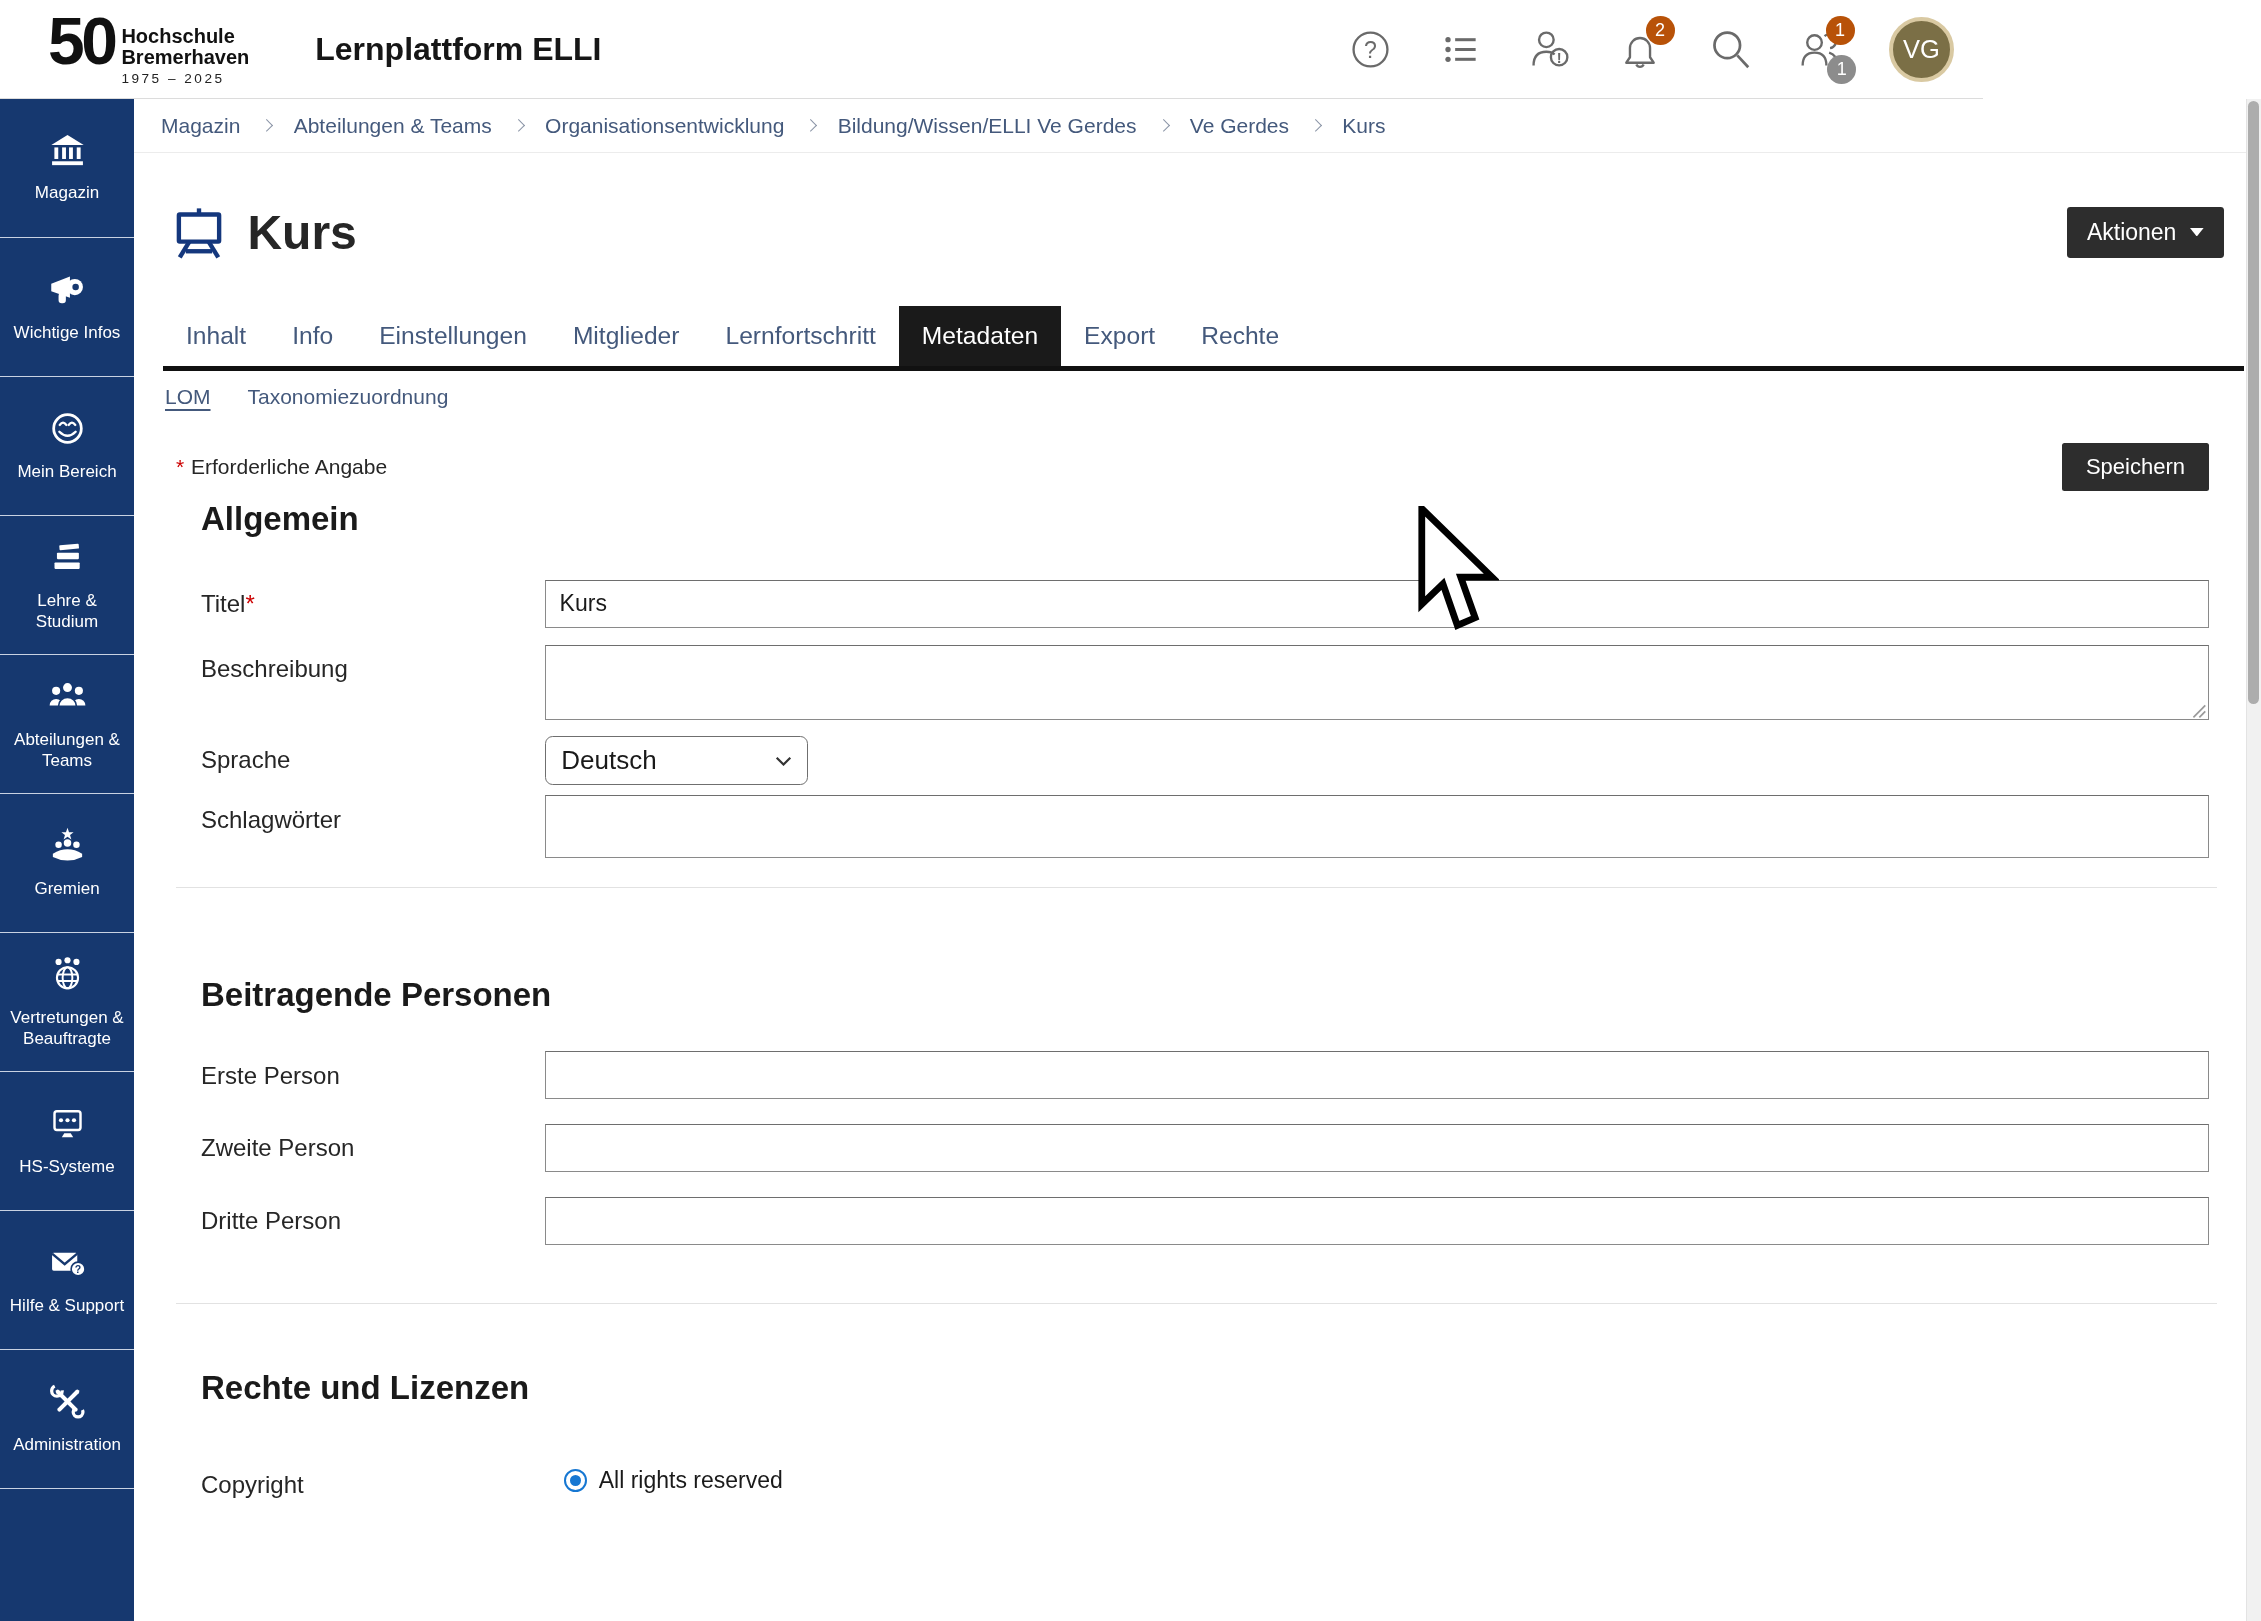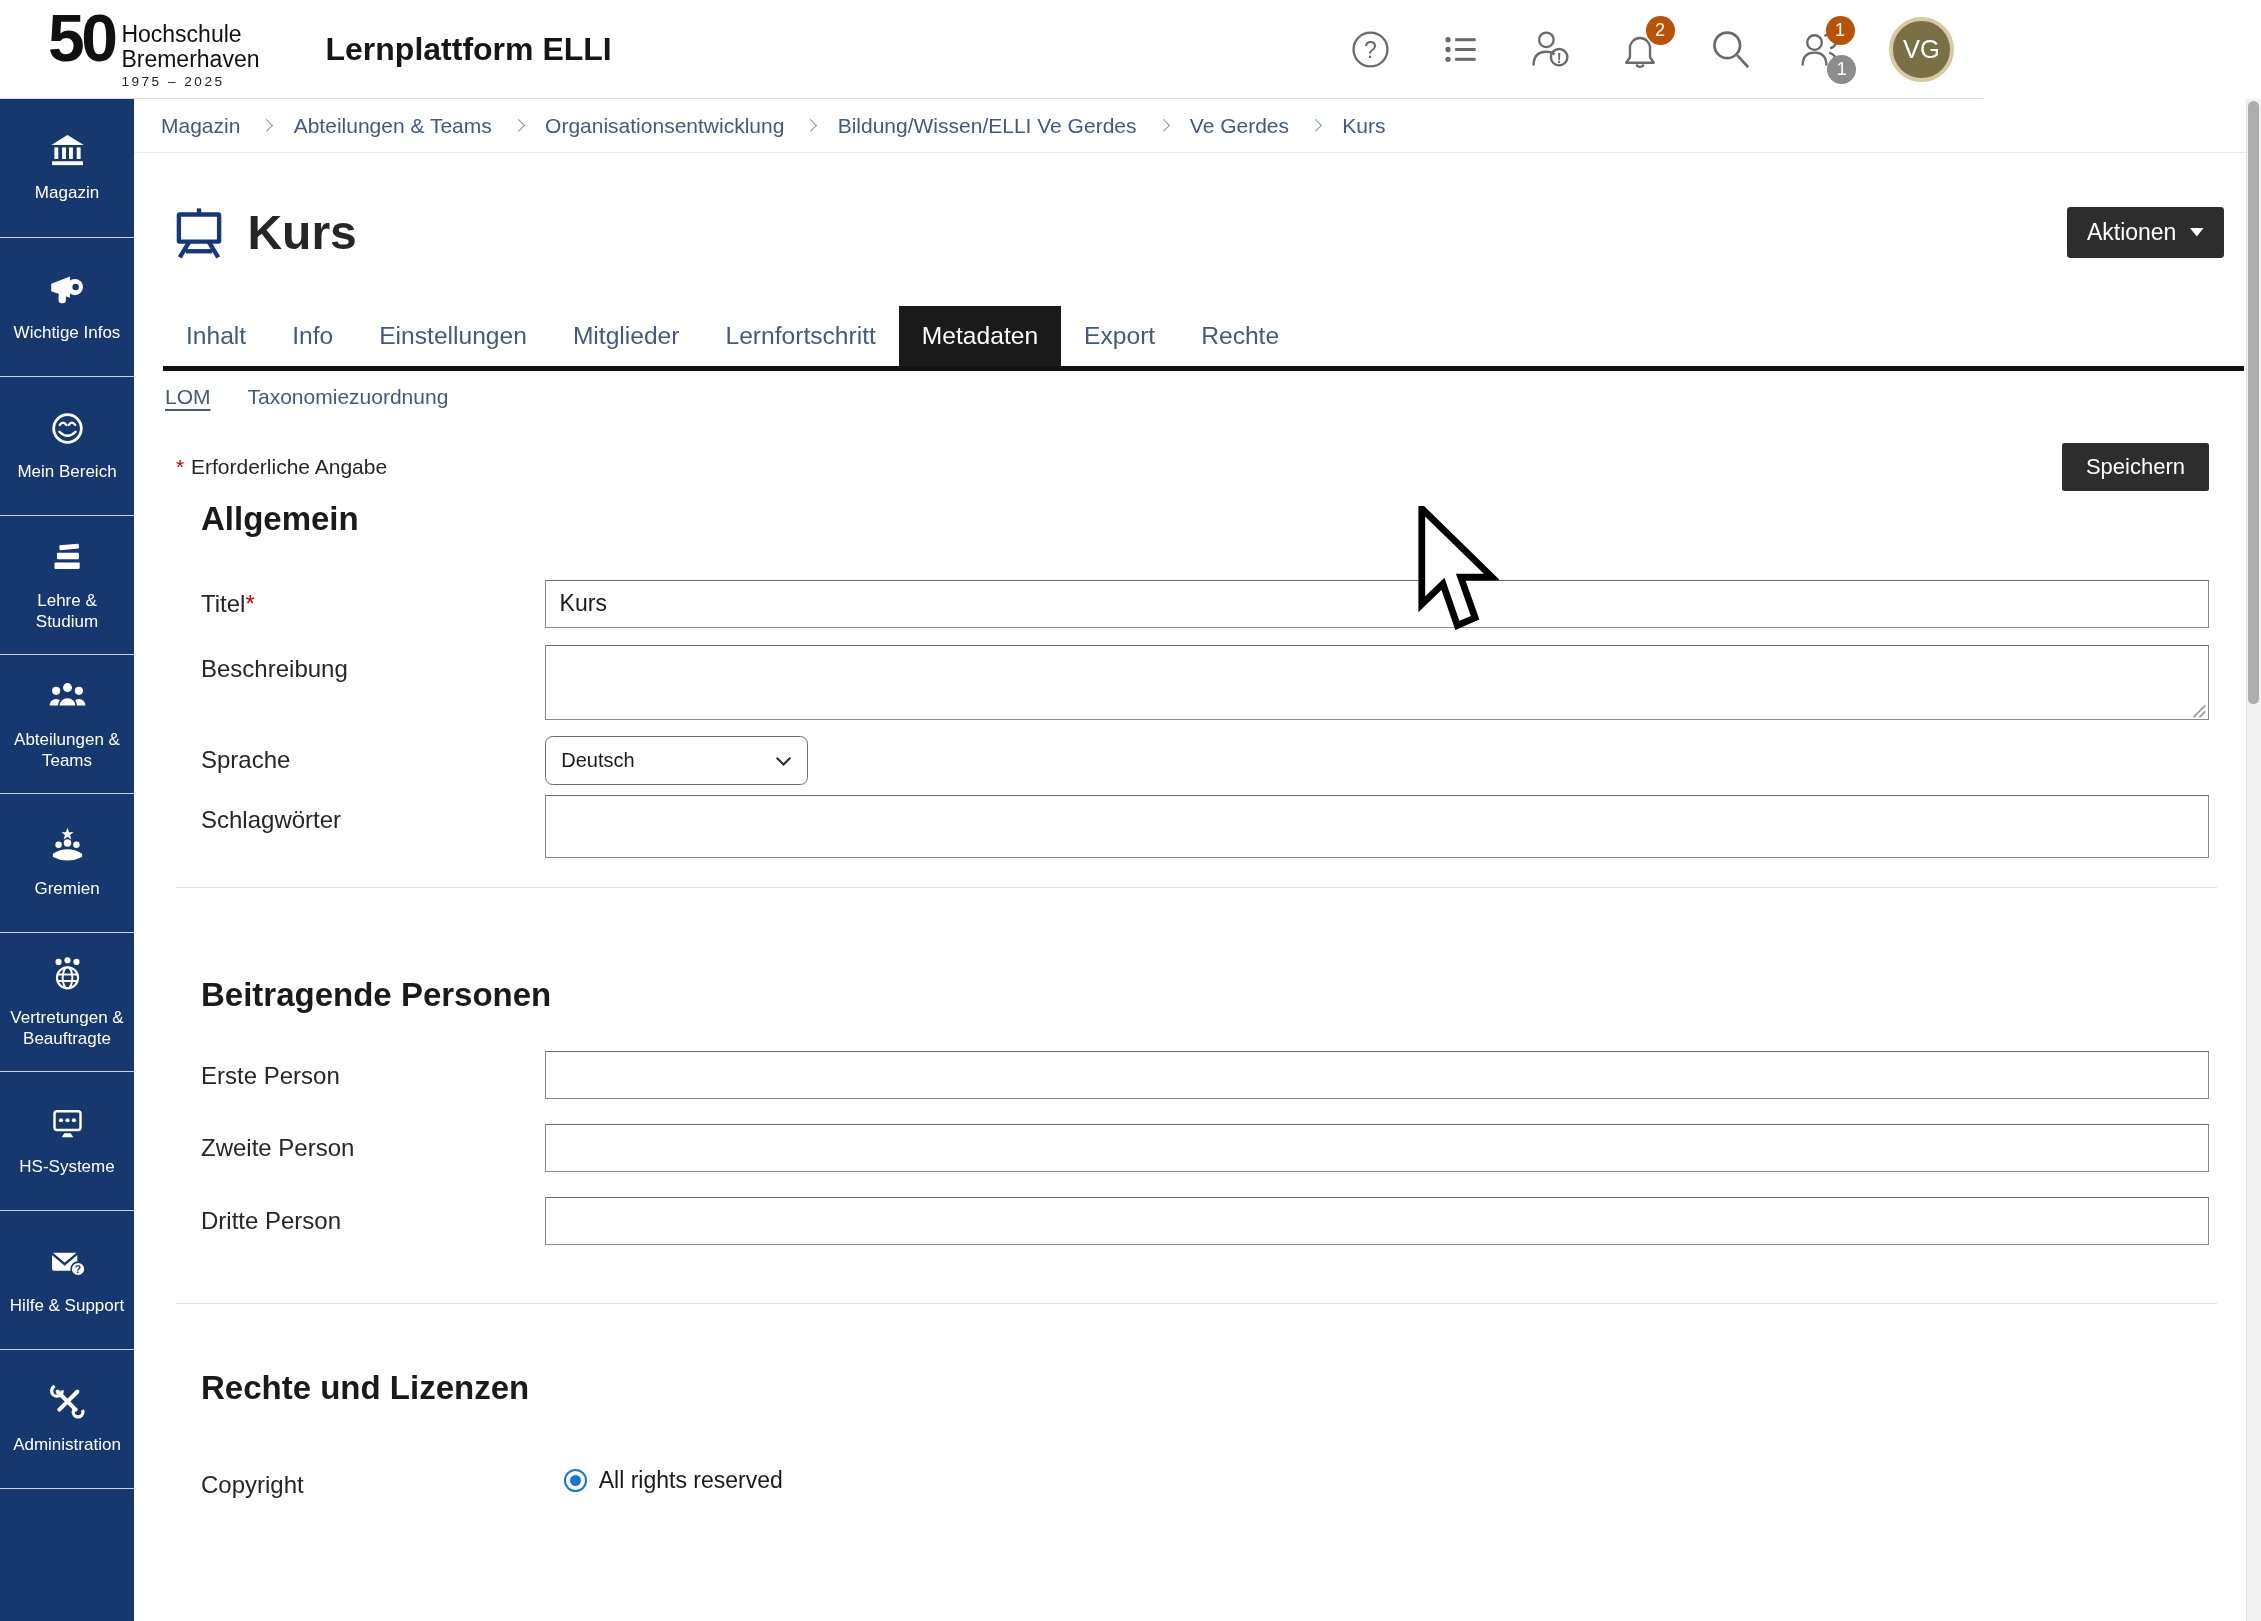--- a/index.html
+++ b/index.html
@@ -5,21 +5,21 @@
   * { margin:0; padding:0; box-sizing:border-box; }
   html,body { width:2261px; height:1621px; overflow:hidden; background:#fff;
               font-family:"Liberation Sans", sans-serif; color:#1a1a1a; }
 
   
   .header { position:absolute; top:0; left:0; width:1983px; height:99px; background:#fff;
             border-bottom:0.8px solid #dcdcdc; display:flex; align-items:center; z-index:20; }
   .logo { display:flex; align-items:flex-start; margin-left:48px; cursor:pointer; }
   .logo-number { font-size:66px; font-weight:bold; line-height:0.9; letter-spacing:-3.4px; color:#111; }
   .logo-textblock { margin-left:6.8px; margin-top:13.6px; }
-  .logo-line { font-size:23px; font-weight:normal; line-height:1.05; color:#111; }
+  .logo-line { font-size:20px; font-weight:bold; line-height:1.05; color:#111; }
   .logo-years { font-size:13.6px; letter-spacing:2.5px; color:#222; margin-top:3.4px; }
   .app-title { font-size:32px; font-weight:bold; margin-left:66px; color:#161616; }
   .header-right { margin-left:auto; display:flex; align-items:center; gap:48px; margin-right:29px; }
   .hicon { position:relative; width:42px; height:42px; display:flex; align-items:center;
            justify-content:center; cursor:pointer; }
   .badge { position:absolute; min-width:29px; height:29px; border-radius:14.4px; color:#fff;
            font-size:18px; display:flex; align-items:center; justify-content:center; padding:0 5.1px; }
   .badge-orange { background:#B85208; top:-12px; right:-13.6px; }
   .badge-gray   { background:#8C8C8C; bottom:-13.6px; right:-15.3px; }
   .avatar { width:65px; height:65px; border-radius:50%; background:#7B6F46; border:4.2px solid #D9C9A2;
@@ -82,21 +82,21 @@
   .txt-input { width:100%; height:48px; border:0.8px solid #8a8a8a; border-top-color:#6e6e6e;
                font-size:23px; font-family:"Liberation Sans",sans-serif; padding:0 13.6px; color:#1a1a1a;
                background:#fff; }
   .txt-area { width:100%; border:0.8px solid #8a8a8a; border-top-color:#6e6e6e; background:#fff;
               font-size:23px; font-family:"Liberation Sans",sans-serif; padding:8.5px 13.6px; resize:none; }
   .ta-wrap { position:relative; width:100%; }
   .resize-grip { position:absolute; right:3.4px; bottom:5.1px; width:15.3px; height:15.3px; pointer-events:none; }
 
   .select-box { width:263px; height:49px; border:0.8px solid #6f6f6f; border-radius:7.6px; background:#fff;
                 display:flex; align-items:center; justify-content:space-between; padding:0 15.3px;
-                font-size:20px; cursor:pointer; }
+                font-size:26px; cursor:pointer; }
 
   .divider { margin:29px 29px 0 42px; border-top:1.7px solid #E2E2E2; height:0; }
   .divider2 { margin-top:58px; }
 
   .radio-row { display:flex; align-items:center; gap:12px; padding-top:6.8px; margin-left:18.7px; }
   .radio { width:23px; height:23px; border-radius:50%; border:2.5px solid #1677D2; background:#fff;
            display:flex; align-items:center; justify-content:center; cursor:pointer; flex:0 0 auto; }
   .radio .dot { width:11px; height:11px; border-radius:50%; background:#1677D2; }
   .radio-label { font-size:23px; color:#1a1a1a; }
 

